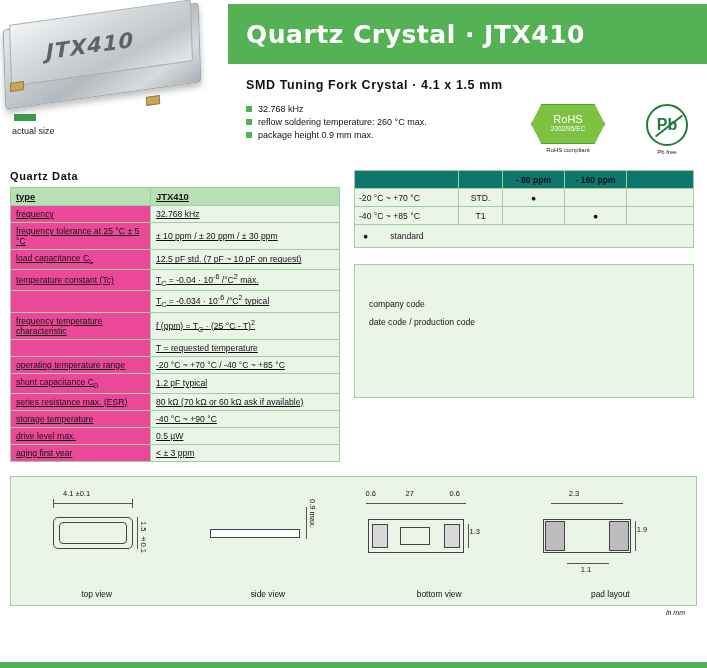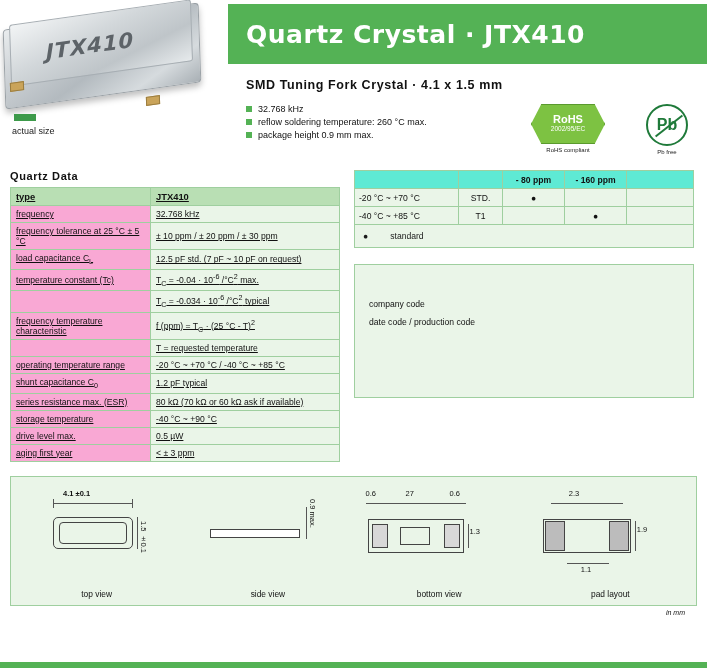--- a/index.html
+++ b/index.html
@@ -129,21 +129,21 @@
   .rohs-wrap { text-align:center; width: 86px; position:relative; }
   .rohs-diamond {
     width: 74px; height: 40px;
     margin: 0 auto;
     background: #7dc242;
     border: 1px solid #5a9a2e;
     position: relative;
     clip-path: polygon(14% 0%, 86% 0%, 100% 50%, 86% 100%, 14% 100%, 0% 50%);
     display:flex; flex-direction:column; align-items:center; justify-content:center;
   }
-  .rohs-diamond .t1 { font-size: 11px; font-weight: bold; color:#fff; line-height:1; }
+  .rohs-diamond .t1 { font-size: 11px; font-weight: normal; color:#fff; line-height:1; }
   .rohs-diamond .t2 { font-size: 6.5px; color:#fff; line-height:1.3; }
   .rohs-caption { font-size: 6px; margin-top: 3px; color:#222; }
   .pb-wrap { text-align:center; width: 56px; }
   .pb-circle {
     width: 42px; height: 42px; border-radius:50%;
     border: 2px solid #1f7a3a;
     margin: 0 auto;
     display:flex; align-items:center; justify-content:center;
     position: relative;
     color:#1f7a3a;
@@ -179,33 +179,33 @@
 
   table { border-collapse: collapse; width: 100%; }
   .gd td {
     border: 1px solid #9fcf9f;
     font-size: 8.6px;
     padding: 3px 5px;
     height: 17px;
     color: #111;
     text-decoration: underline;
   }
-  .gd td.k { width: 140px; background: #f9a8d4; }
+  .gd td.k { width: 140px; background: #ec4899; }
   .gd td.v { background: #eaf5e8; }
   .gd tr.head td { background: #b9dfb4; font-weight: bold; font-size: 9.4px; }
 
   .fs td, .fs th {
     border: 1px solid #9fcf9f;
     font-size: 8.6px;
     padding: 3px 4px;
     height: 18px;
     text-align: center;
     color: #111;
   }
-  .fs .hdr { background:#5eead4; font-weight: bold; }
+  .fs .hdr { background:#0f766e; font-weight: bold; }
   .fs .blank { background:#eaf5e8; border:1px solid #9fcf9f; }
   .fs td.lbl { text-align:left; background:#eaf5e8; width: 104px; }
   .fs td.std { background:#eaf5e8; width: 44px; }
   .fs td.dot { background:#eaf5e8; width: 62px; }
   .legend {
     display:flex; align-items:center; gap: 22px;
     border:1px solid #9fcf9f; border-top:none;
     background:#eaf5e8;
     padding: 6px 8px;
     font-size: 8.6px;
@@ -407,21 +407,21 @@
       <div>company code</div>
       <div>date code / production code</div>
     </div>
   </div>
 </div>
 
 <div class="dim-section">
   <div class="dim-box">
 
     <div class="dim-cell">
-      <div class="dimtext" style="left:52px; top:12px;font-weight:bold;">4.1 ±0.1</div>
+      <div class="dimtext" style="left:52px; top:12px;">4.1 ±0.1</div>
       <div class="ln" style="left:42px; top:26px; width:80px; height:1px;"></div>
       <div class="ln" style="left:42px; top:22px; width:1px; height:9px;"></div>
       <div class="ln" style="left:121px; top:22px; width:1px; height:9px;"></div>
       <div class="rect-outline" style="left:42px; top:40px; width:80px; height:32px; border-radius:5px;"></div>
       <div class="rect-outline" style="left:48px; top:45px; width:68px; height:22px; border-radius:4px;"></div>
       <div class="dimtext" style="left:128px; top:44px; writing-mode:vertical-rl;">1.5 ±0.1</div>
       <div class="ln" style="left:126px; top:40px; width:1px; height:32px;"></div>
       <div class="dim-caption">top view</div>
     </div>
 

